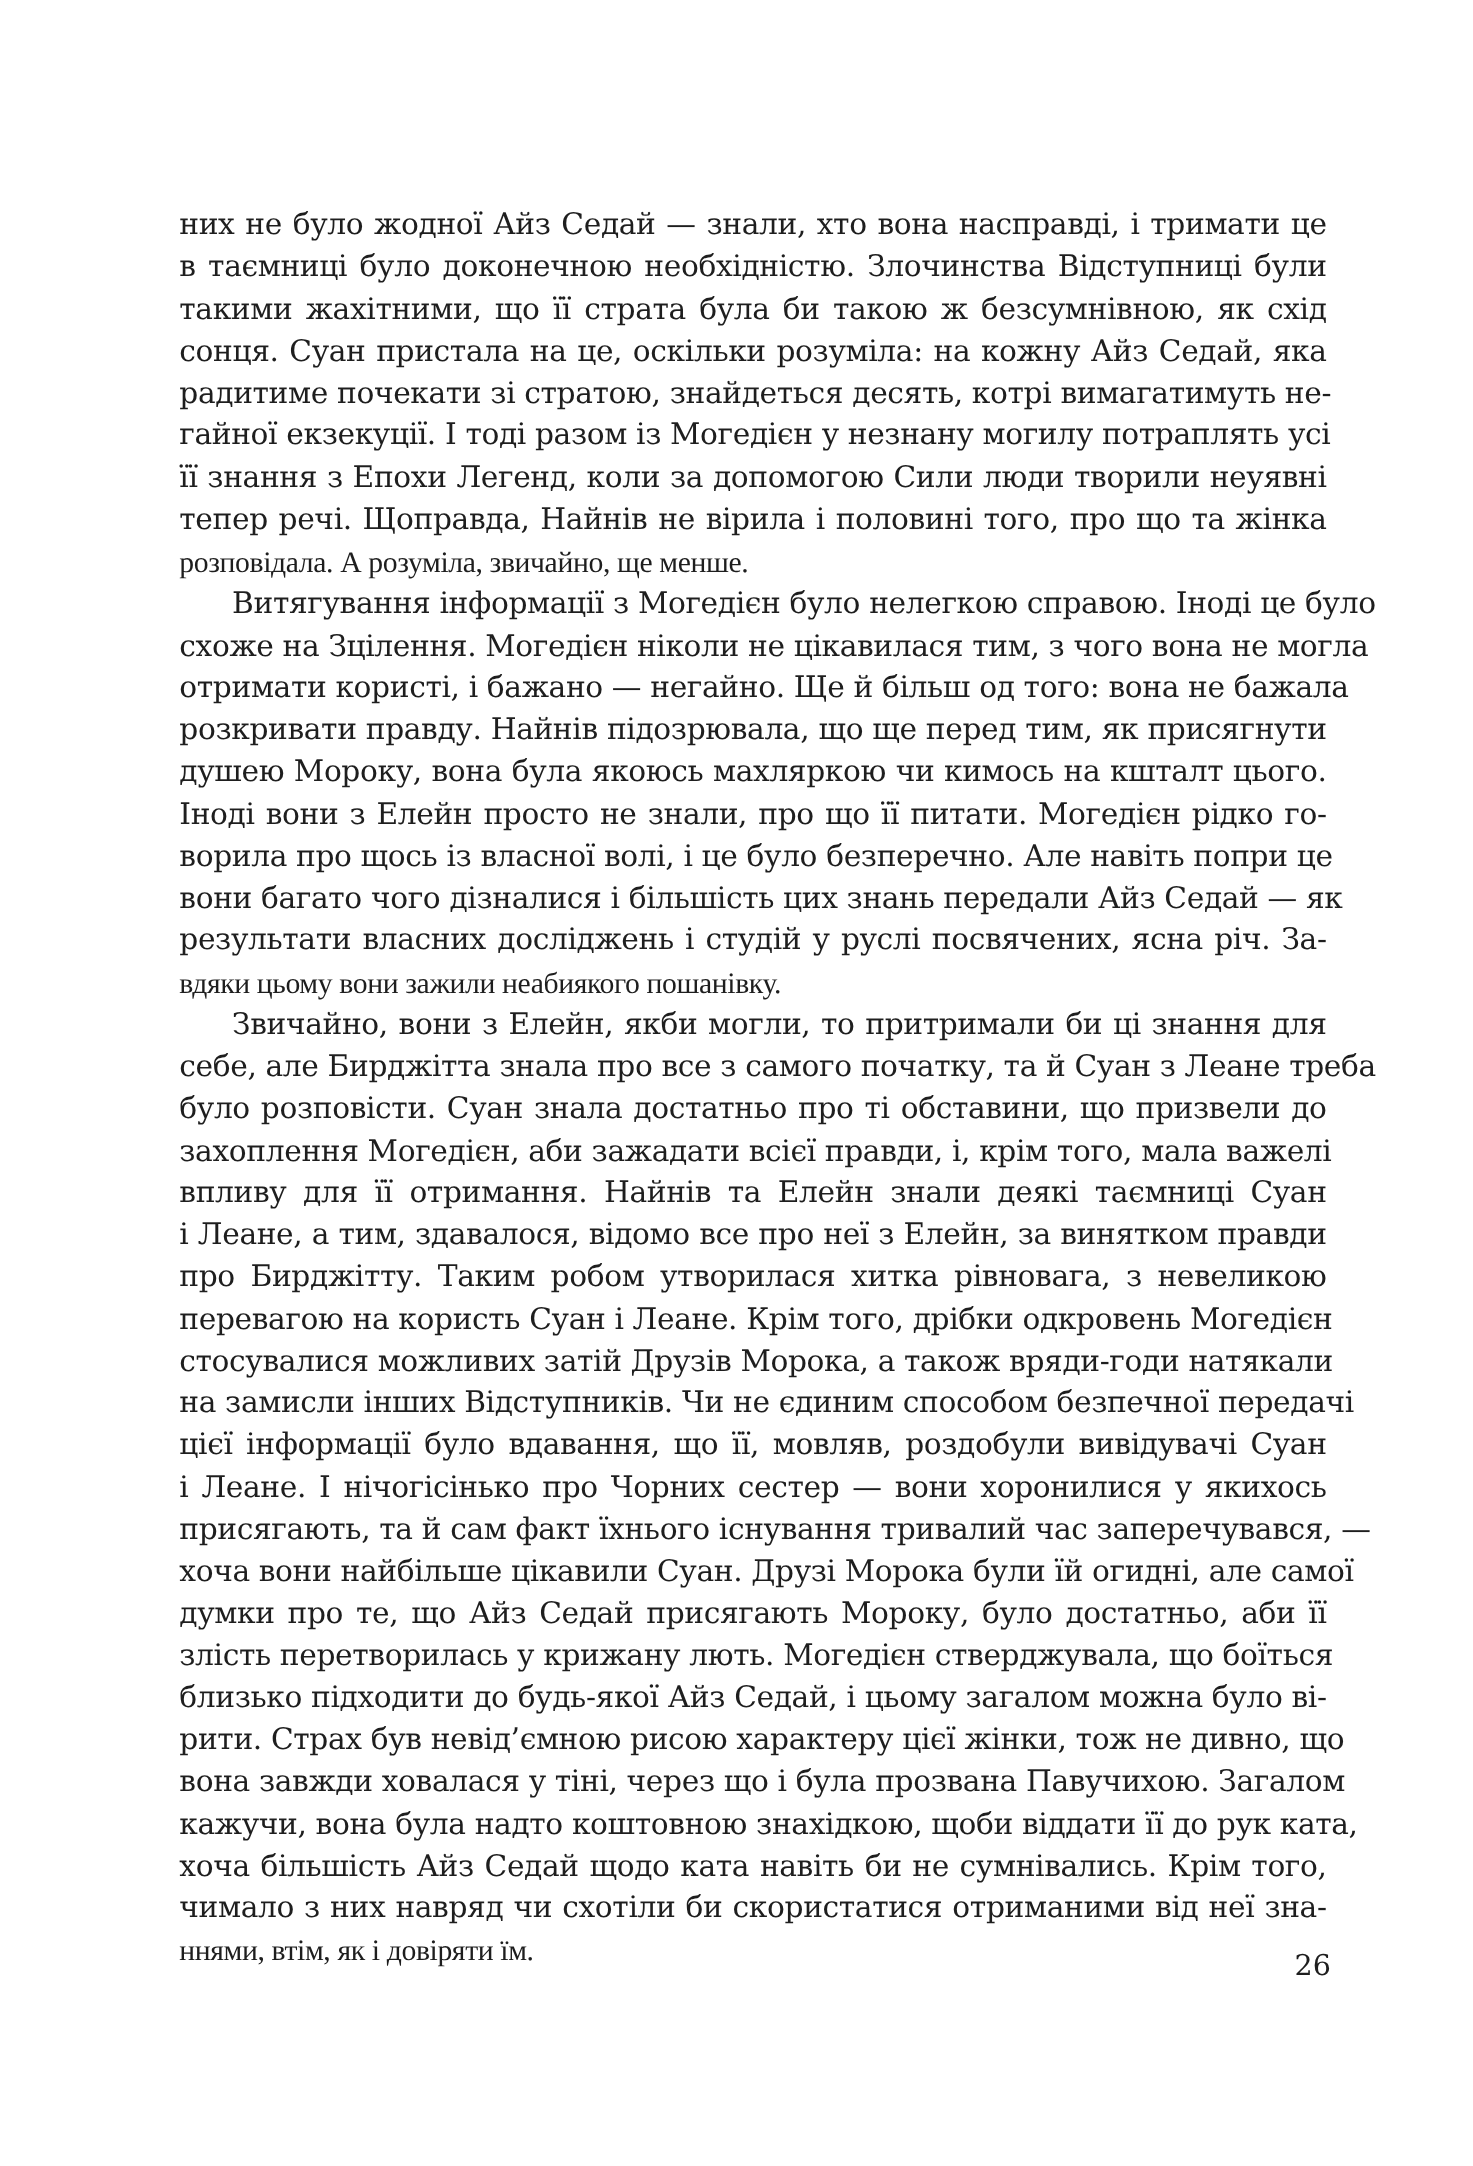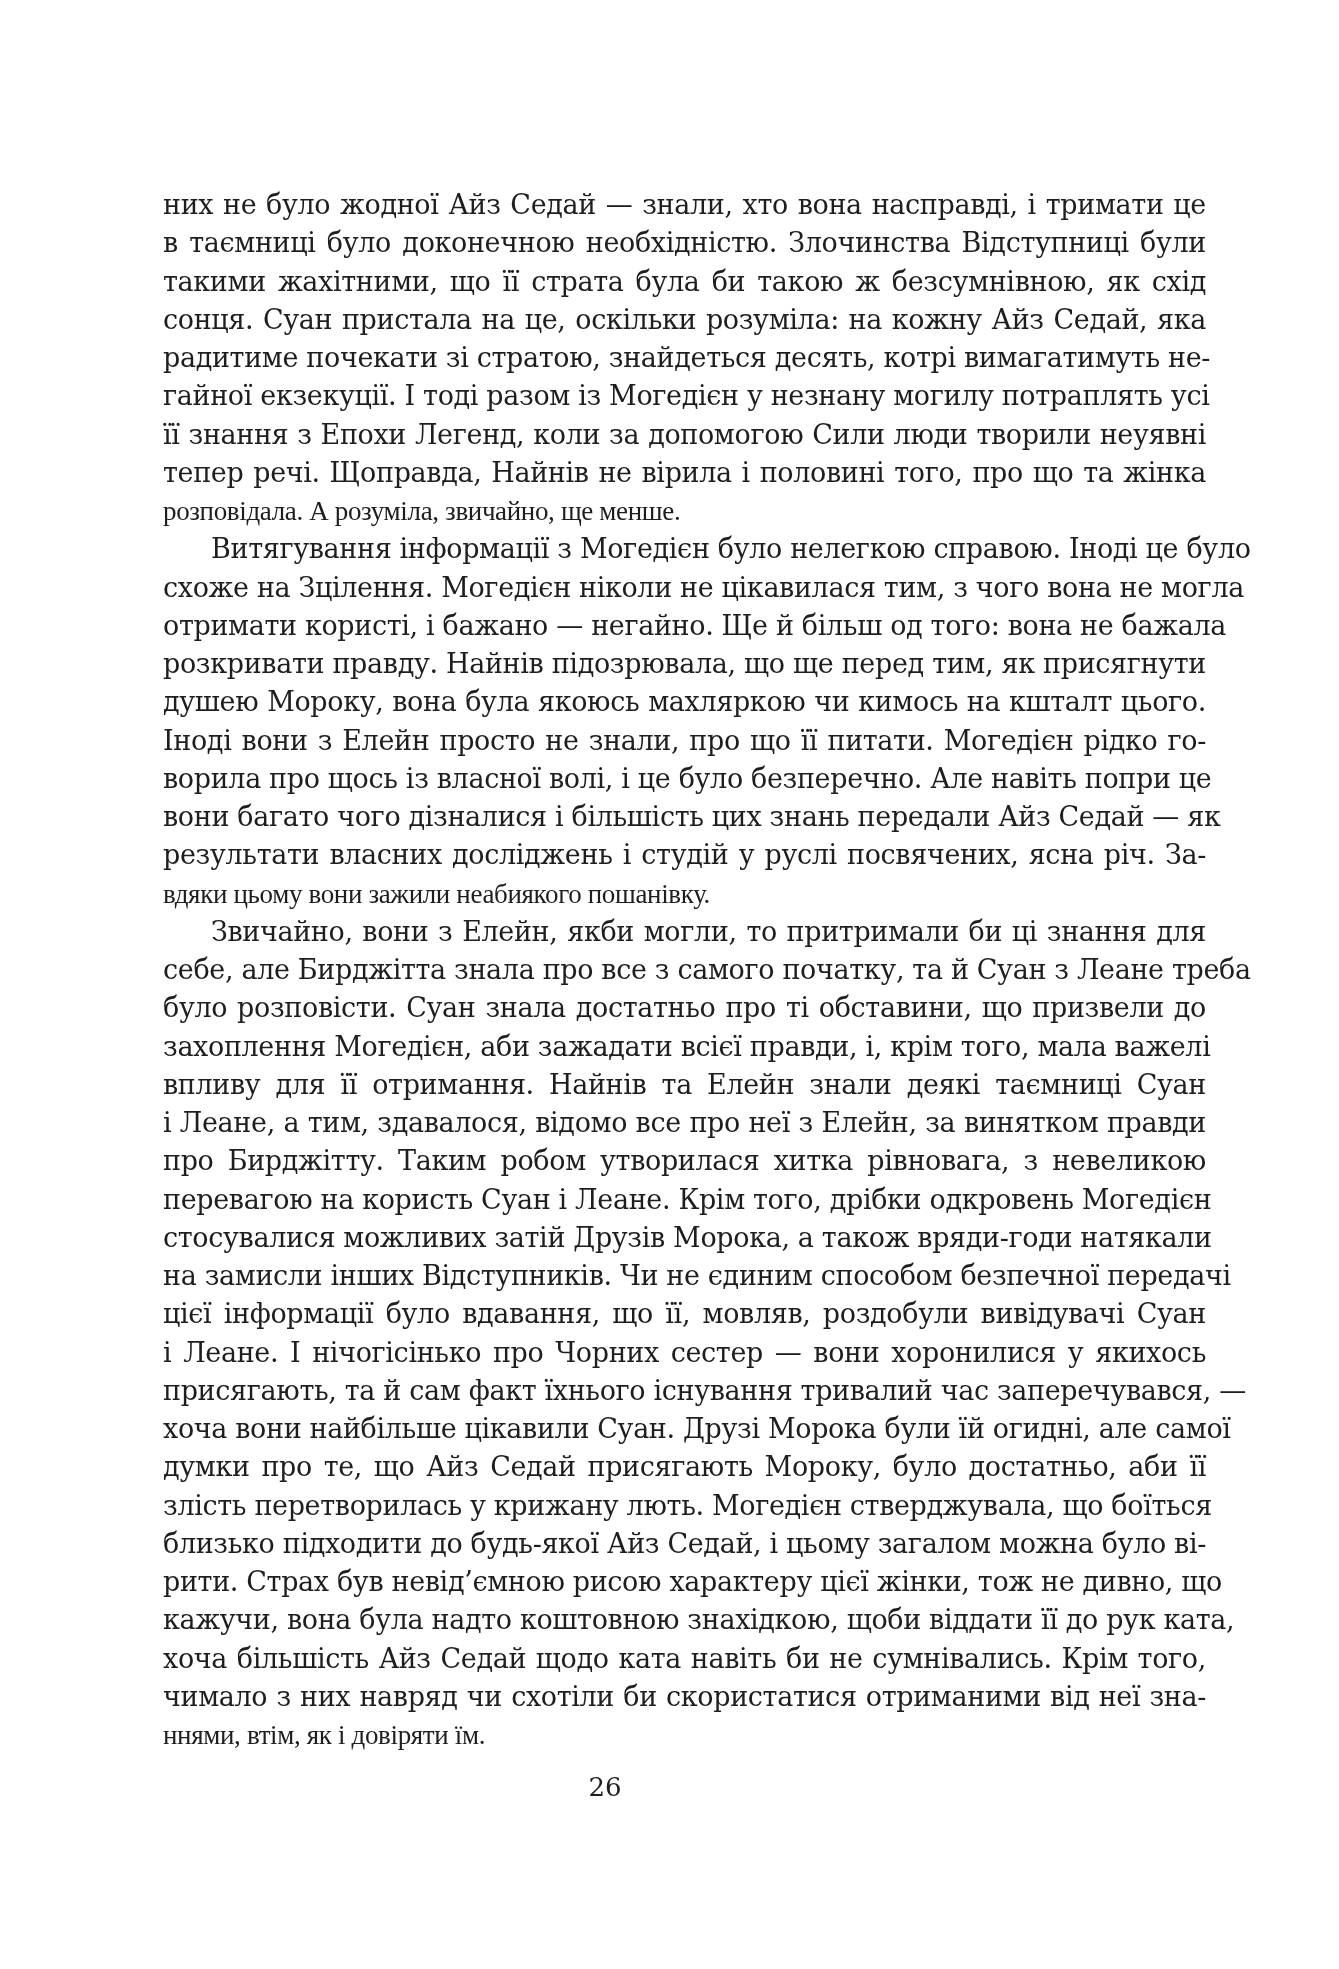--- a/index.html
+++ b/index.html
@@ -13,21 +13,21 @@
     font-size: 27px; line-height: 38.25px; color: #1e1e1e; margin-top: 20px;
   }
   .line {
     display: block; height: 38.25px; white-space: nowrap;
     text-align: justify; text-align-last: justify; overflow: visible;
     letter-spacing: -0.35px;
   }
   .line.indent { padding-left: 48px; }
   .line.last { text-align-last: left; font-family: Liberation Serif, serif; }
   .page-number {
-    position: absolute; left: 0; width: 1210px; top: 1772px; text-align: center;
+    position: absolute; left: 0; width: 1210px; top: 1772px; text-align: right;
     font-family: "DejaVu Serif", "Liberation Serif", serif; font-size: 26px; color: #1e1e1e;
   }
 </style>
 </head>
 <body>
 
 <div class="page">
   <div class="text-block">
 
     <div>
@@ -67,20 +67,21 @@
       <span class="line">стосувалися можливих затій Друзів Морока, а також вряди-годи натякали</span>
       <span class="line">на замисли інших Відступників. Чи не єдиним способом безпечної передачі</span>
       <span class="line">цієї інформації було вдавання, що її, мовляв, роздобули вивідувачі Суан</span>
       <span class="line">і Леане. І нічогісінько про Чорних сестер — вони хоронилися у якихось</span>
       <span class="line">присягають, та й сам факт їхнього існування тривалий час заперечувався, —</span>
       <span class="line">хоча вони найбільше цікавили Суан. Друзі Морока були їй огидні, але самої</span>
       <span class="line">думки про те, що Айз Седай присягають Мороку, було достатньо, аби її</span>
       <span class="line">злість перетворилась у крижану лють. Могедієн стверджувала, що боїться</span>
       <span class="line">близько підходити до будь-якої Айз Седай, і цьому загалом можна було ві-</span>
       <span class="line">рити. Страх був невід’ємною рисою характеру цієї жінки, тож не дивно, що</span>
+      <span class="line">вона завжди ховалася у тіні, через що і була прозвана Павучихою. Загалом</span>
       <span class="line">кажучи, вона була надто коштовною знахідкою, щоби віддати її до рук ката,</span>
       <span class="line">хоча більшість Айз Седай щодо ката навіть би не сумнівались. Крім того,</span>
       <span class="line">чимало з них навряд чи схотіли би скористатися отриманими від неї зна-</span>
       <span class="line last">ннями, втім, як і довіряти їм.</span>
     </div>
   </div>
 
   <div class="page-number">26</div>
 </div>
 

